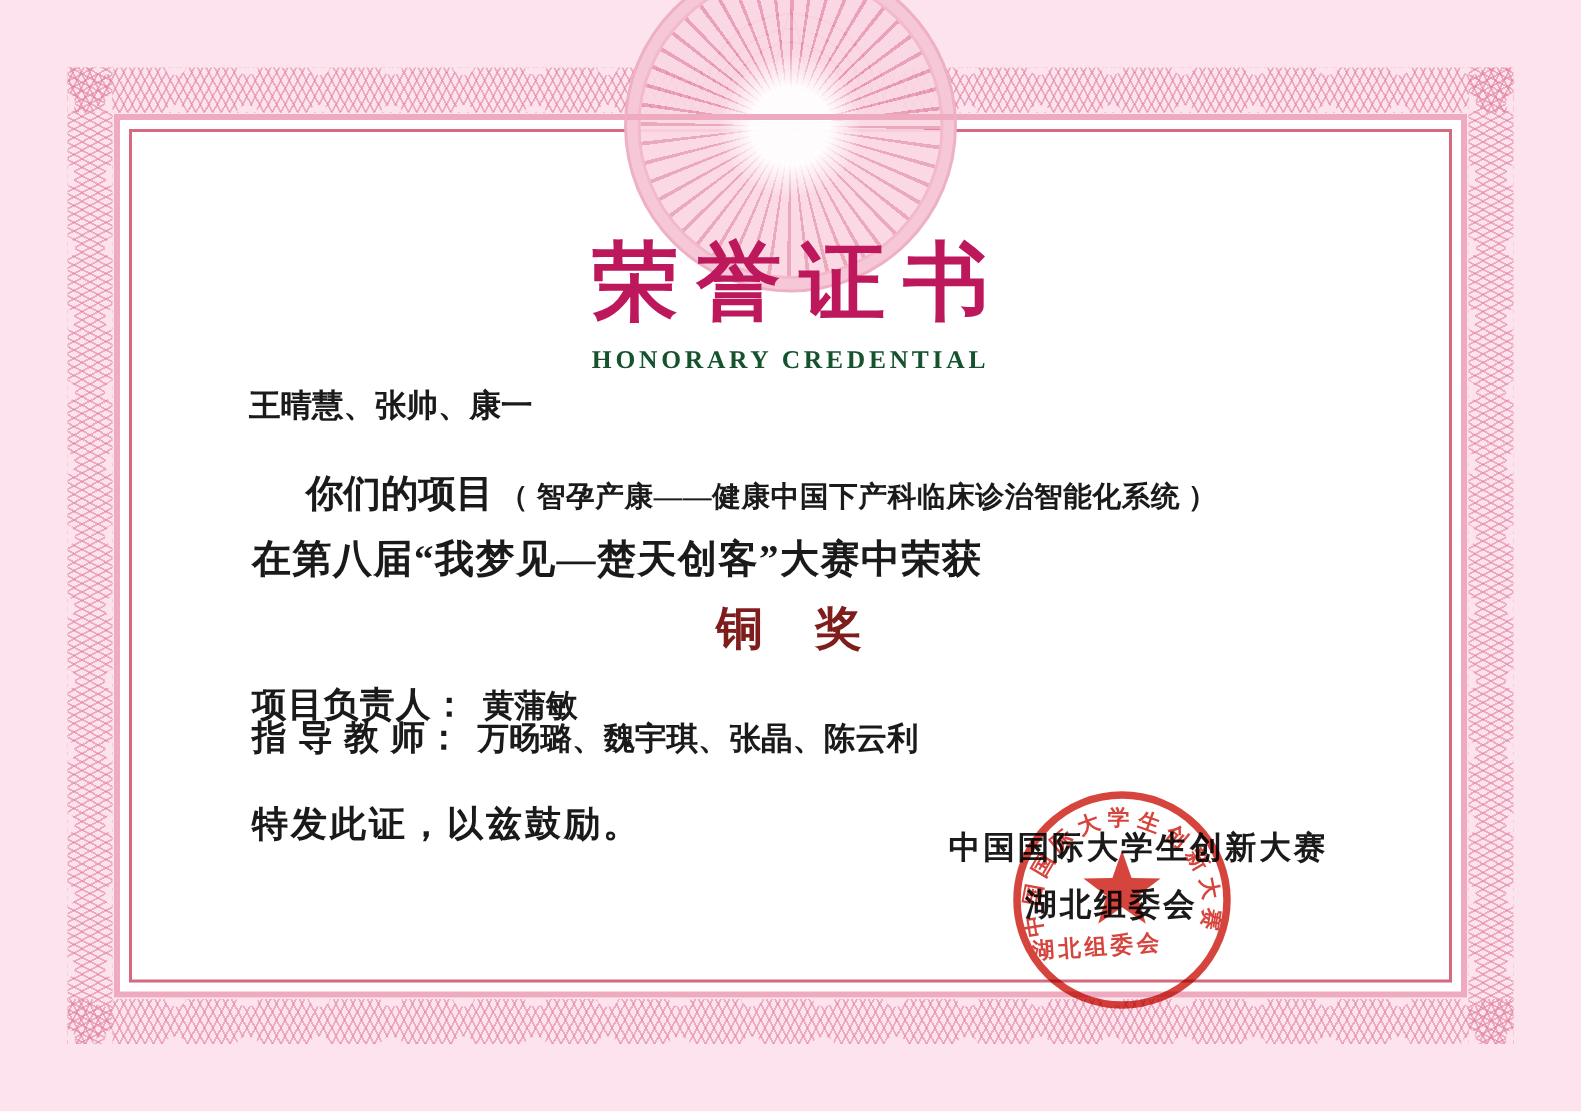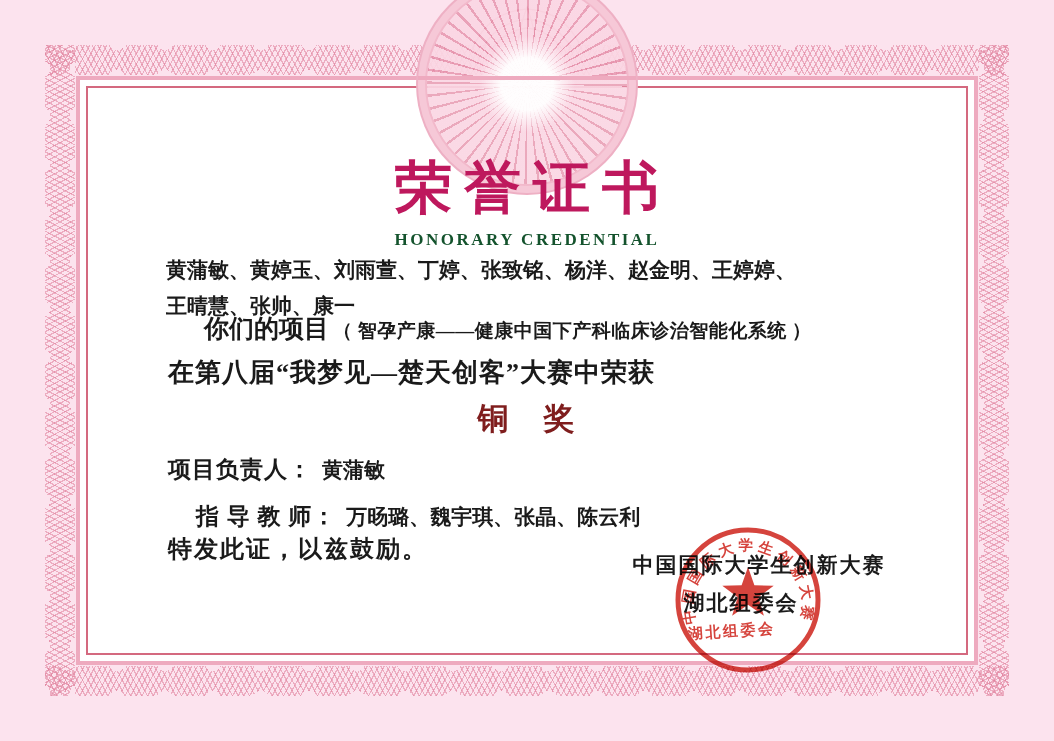--- a/index.html
+++ b/index.html
@@ -63,21 +63,21 @@
   .names{left:166px; top:252px; width:748px; font-size:21px; line-height:36px; font-weight:600; white-space:normal;}
   .project{left:168px; top:312px; padding-left:36px;}
   .project .proj-label{font-size:25px; font-weight:bold;}
   .project .proj-paren{font-size:19px; font-weight:bold; letter-spacing:.5px;}
   .competition{left:168px; top:355px; font-size:26px; font-weight:bold; letter-spacing:1px;}
   .award{left:0; top:398px; width:100%; text-align:center; font-size:31px; font-weight:bold;
          color:#7f1d1d; letter-spacing:2px;}
   .pair .label{font-size:23px; font-weight:bold; letter-spacing:1px;}
   .pair .value{font-size:21px; font-weight:600; margin-left:10px;}
   .leader{left:168px; top:454px;}
-  .teachers{left:168px; top:501px;margin-left:28px;}
+  .teachers{left:168px; top:476px;}
   .closing{left:168px; top:533px; font-size:24px; font-weight:bold; letter-spacing:2px;}
   .issuer1{left:628px; top:551px; width:262px; text-align:center; font-size:21px; font-weight:bold; letter-spacing:2px;}
   .issuer2{left:616px; top:589px; width:250px; text-align:center; font-size:21px; font-weight:bold; letter-spacing:2px;}
   .dateline{left:622px; top:620px; font-size:22px; font-weight:bold; letter-spacing:5px; display:flex;}
   .dateline .gap{display:inline-block; width:34px;}
   
   .seal{position:absolute; left:668px; top:520px; width:160px; height:160px; z-index:20;
         opacity:.88; mix-blend-mode:multiply;}
   .seal text{fill:#d02a22; font-weight:bold; font-family:"Liberation Serif","DejaVu Serif",serif;}
 </style>
@@ -100,21 +100,20 @@
 
   <div class="frame-solid"></div>
   <div class="frame-red"></div>
   <div class="medallion"></div>
   <div class="medallion-bar"></div>
 
   <div class="txt title">荣誉证书</div>
   <div class="txt subtitle">HONORARY CREDENTIAL</div>
 
   <div class="txt names">
-    <div>黄蒲敏、黄婷玉、刘雨萱、丁婷、张致铭、杨洋、赵金明、王婷婷、</div>
     <div>王晴慧、张帅、康一</div>
   </div>
 
   <div class="txt competition">在第八届“我梦见—楚天创客”大赛中荣获</div>
 
   <div class="txt project">
     <span class="proj-label">你们的项目</span>
     <span class="proj-paren">（ 智孕产康——健康中国下产科临床诊治智能化系统 ）</span>
   </div>
   <div class="txt award">铜　奖</div>

